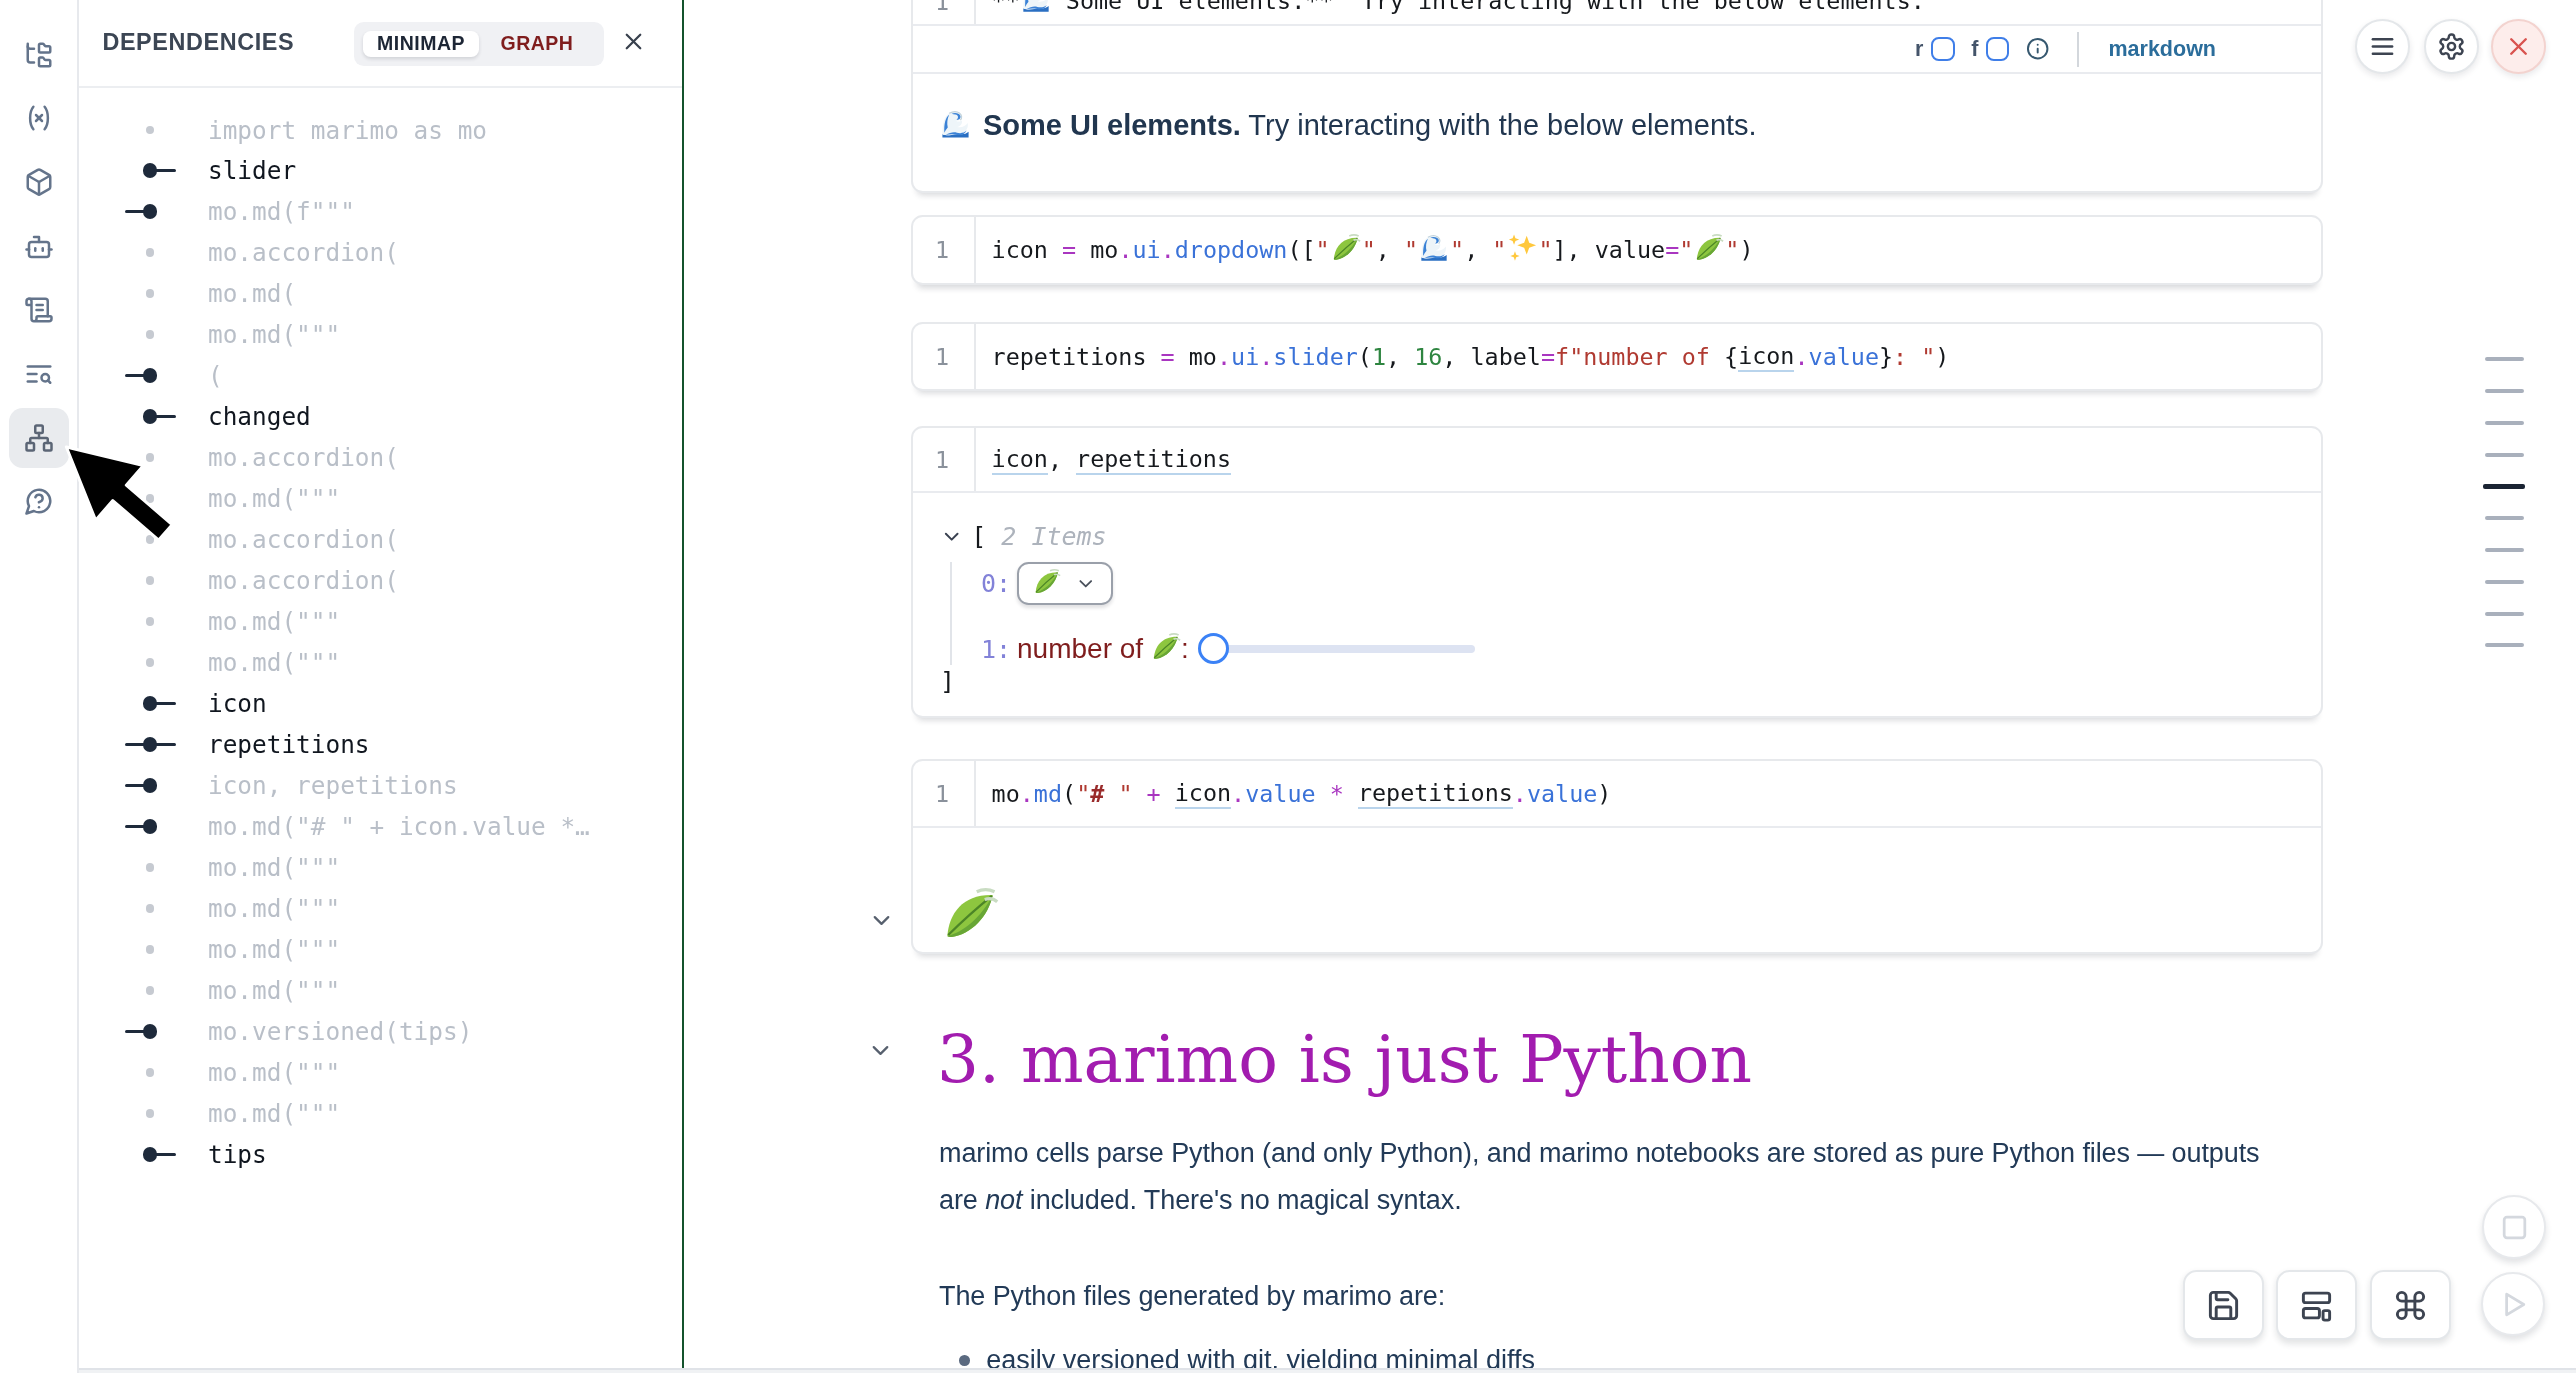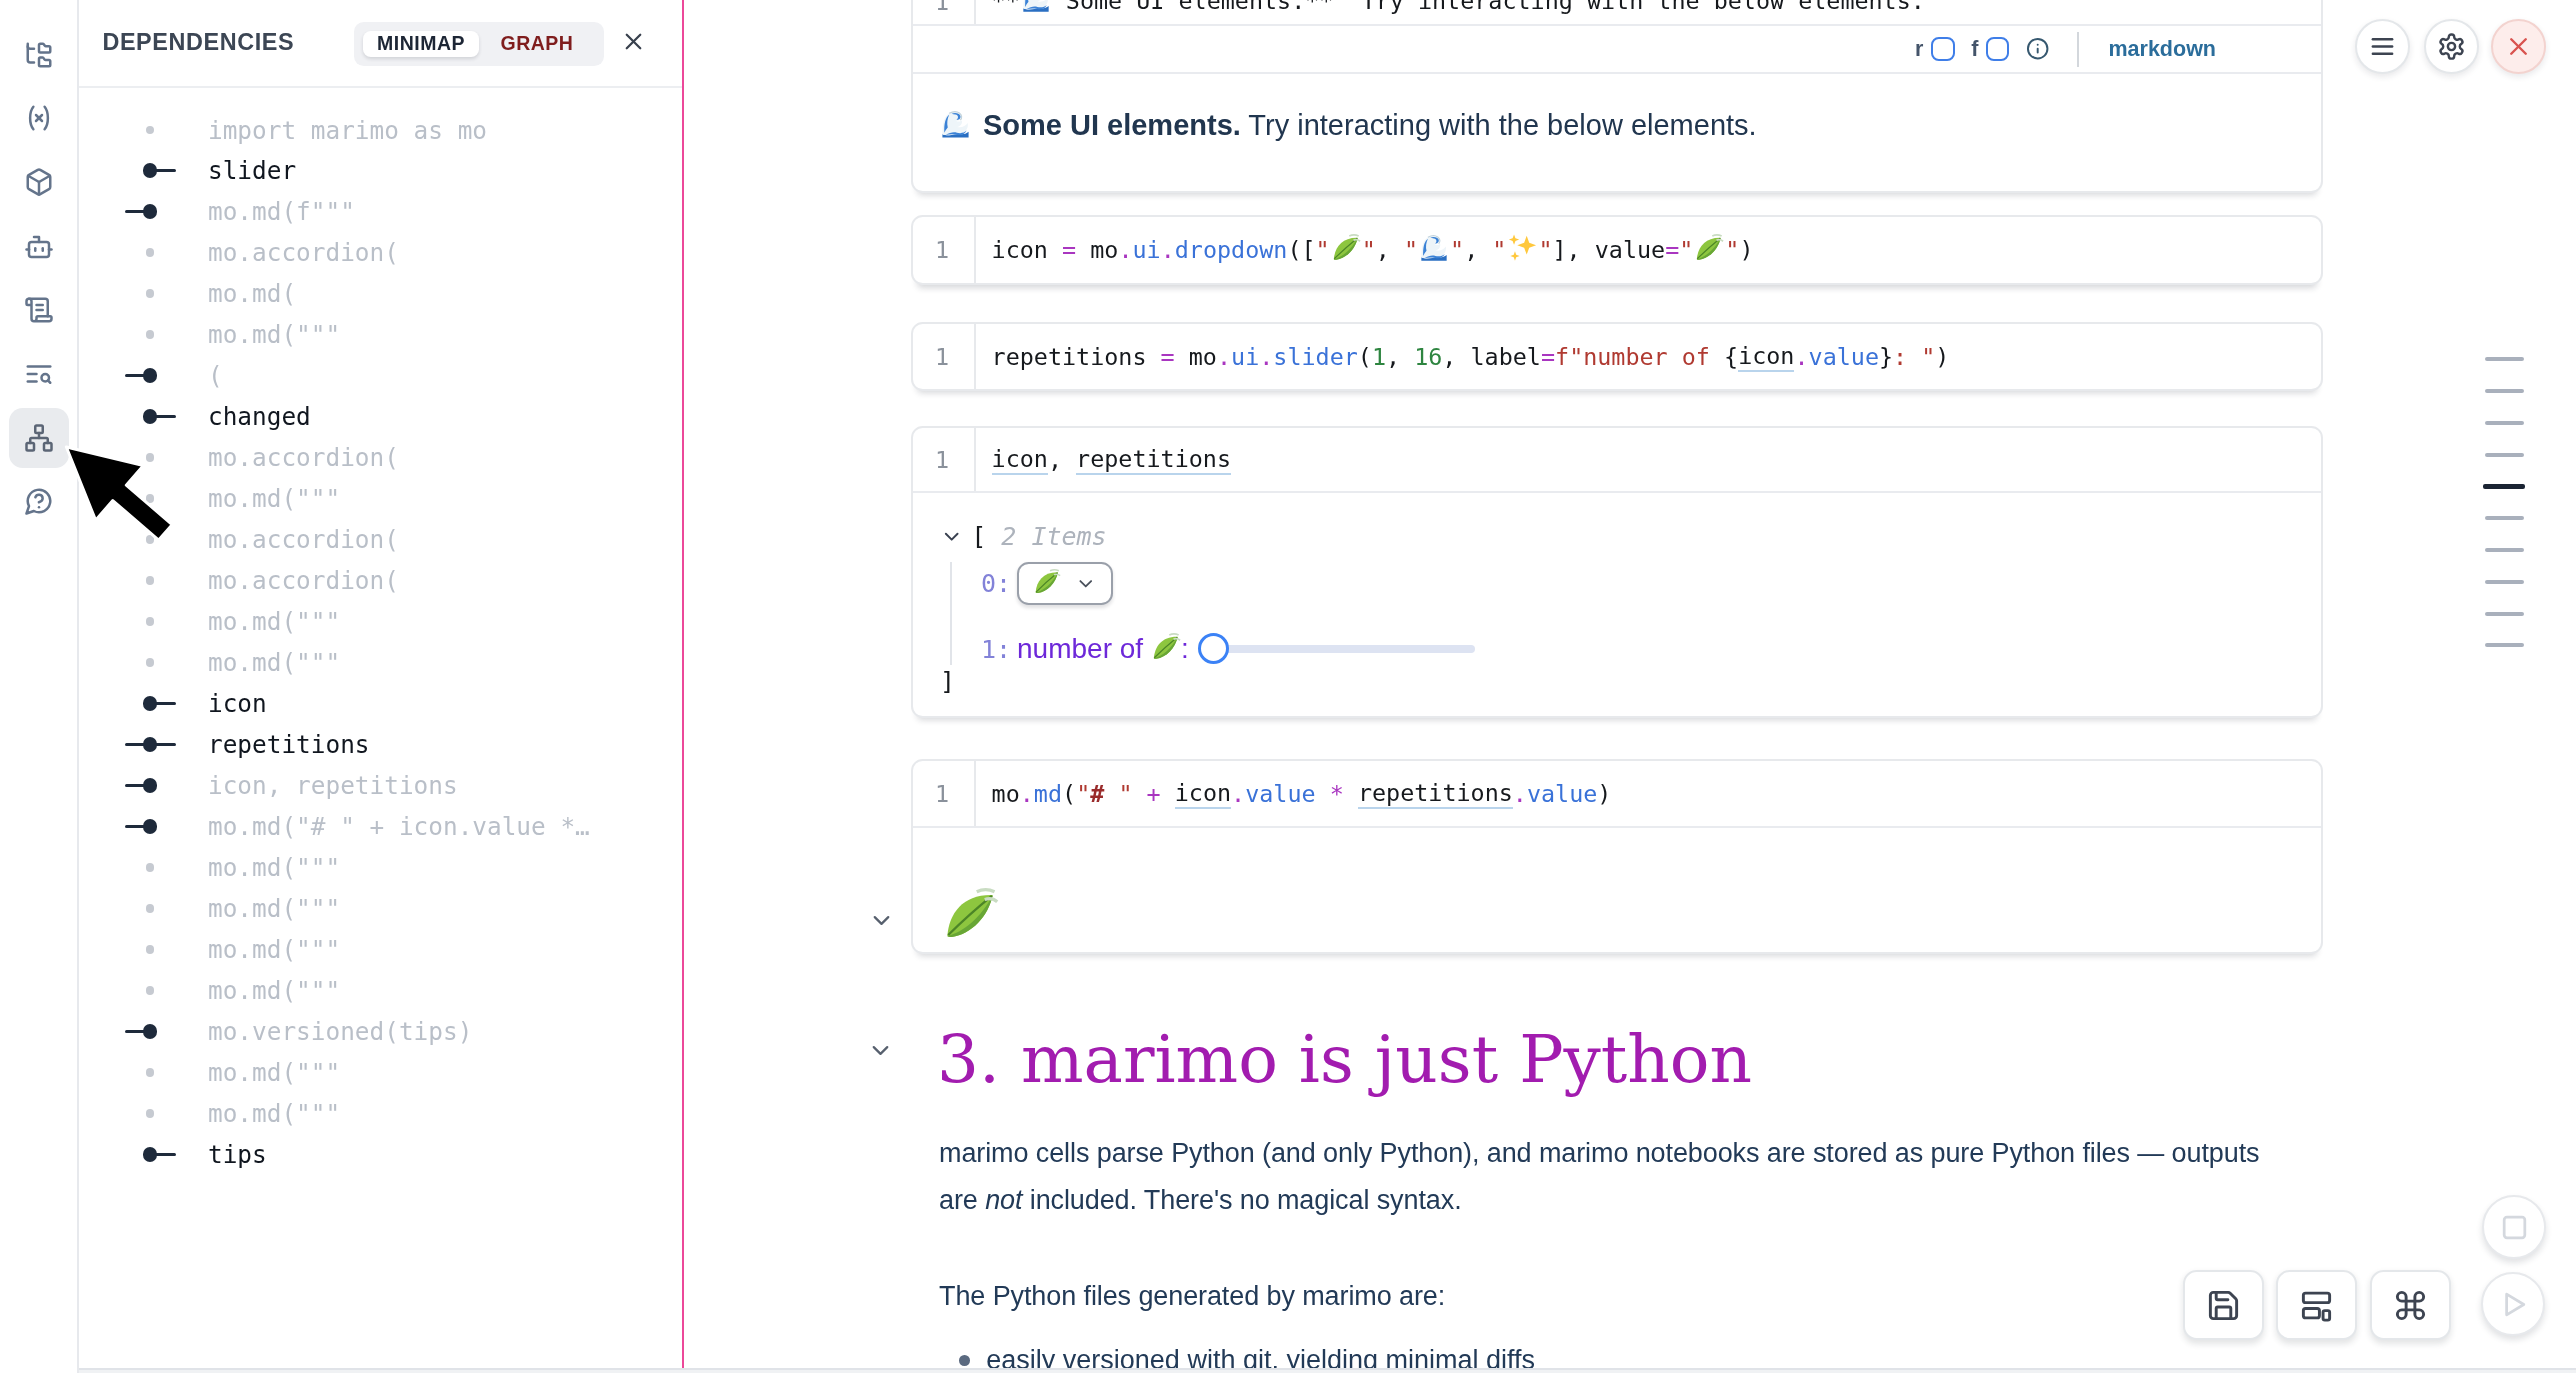--- a/index.html
+++ b/index.html
@@ -9,21 +9,21 @@
   #stage { position:relative; width:2576px; height:1374px; overflow:hidden; }
 
   
   #rail { left:0; top:0; width:79px; height:1374px; border-right:2px solid #e7e9ed; background:#fff; z-index:30; }
   .rail-btn { position:absolute; left:8.8px; width:60px; height:60px; border-radius:13.7px;
     display:flex; align-items:center; justify-content:center; color:#64748b; }
   .rail-btn.sel { background:#e9ebee; color:#5b6575; }
   .rail-btn svg { width:30px; height:30px; }
 
   
-  #deps { left:79px; top:0; width:605px; height:1374px; background:#fff; border-right:2px solid #ec4899; z-index:20; }
+  #deps { left:79px; top:0; width:605px; height:1374px; background:#fff; border-right:2px solid #14532d; z-index:20; }
   #deps-header { position:absolute; left:0; top:0; width:100%; height:88px; border-bottom:2px solid #eceef1; }
   #deps-title { position:absolute; left:23.4px; top:29px; font-size:23.4px; font-weight:700; color:#3c4654; letter-spacing:0.6px; }
   #seg { position:absolute; left:275px; top:21.5px; width:250px; height:44px; background:#f0f1f4; border-radius:9.8px; display:flex; padding:9px; }
   .seg-btn { flex:1; border-radius:7.8px; display:flex; align-items:center; justify-content:center;
     font-size:19.5px; font-weight:700; color:#7f1d1d; letter-spacing:0.5px; }
   .seg-btn.active { background:#fff; color:#1d2635; box-shadow:0 2px 3.9px rgba(20,25,40,0.14); }
   #deps-close { position:absolute; left:541px; top:28px; width:31px; height:31px; color:#39414e; }
   #minimap-rows { position:absolute; left:0; top:88px; width:100%; }
   .mrow { position:absolute; left:0; width:100%; height:41px; display:flex; align-items:center; }
   .mrow .mk { position:absolute; left:52px; width:43px; height:41px; }
@@ -89,21 +89,21 @@
   #cell-tuple .output { position:relative; height:224px; }
   .t-open { position:absolute; left:27px; top:29px; display:flex; align-items:center; }
   .t-open .chev { margin-right:7.8px; display:flex; }
   .t-row0 { position:absolute; left:68px; top:69px; display:flex; align-items:center; }
   .t-row1 { position:absolute; left:68px; top:140px; display:flex; align-items:center; }
   .t-close { position:absolute; left:27px; top:174px; }
   .dd-box { margin-left:5.9px; width:96px; height:43px; background:#fff; border:2px solid #9aa0aa; border-radius:11.7px;
     box-shadow:0 2.9px 3.9px rgba(20,25,40,0.13); display:flex; align-items:center; justify-content:center; }
   .dd-box .em { margin-right:13.7px; }
   .dd-chev { color:#4a515c; display:flex; }
-  .sl-label { font-family:"Liberation Sans", sans-serif; font-size:28px; color:#6d28d9; margin-left:5.9px; display:flex; align-items:center;justify-content:center;}
+  .sl-label { font-family:"Liberation Sans", sans-serif; font-size:28px; color:#7f1d1d; margin-left:5.9px; display:flex; align-items:center;justify-content:center;}
   .sl-track { position:relative; margin-left:11.7px; width:275px; height:7.8px; background:#dde3f2; border-radius:3.9px; }
   .sl-thumb { position:absolute; left:-2px; top:-11.7px; width:31px; height:31px; border-radius:50%; background:#fff; border:3.4px solid #3b82f6; }
 
   
   #cell-mdexpr { top:759px; height:195px; }
   #cell-mdexpr .code-row { height:67px; border-bottom:2px solid #e9ebef; }
   #cell-mdexpr .output { height:124px; display:flex; align-items:flex-start; padding:60px 0 0 29px; }
 
   
   .gut-chev { position:absolute; color:#57606e; z-index:5; }

